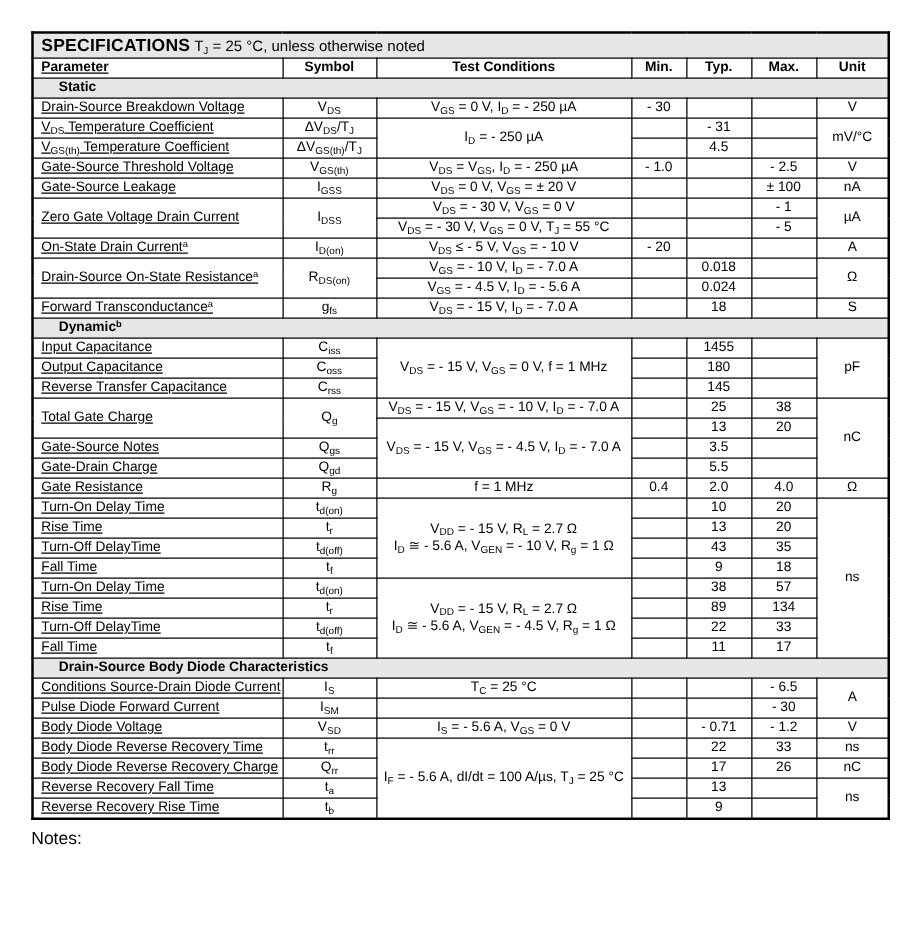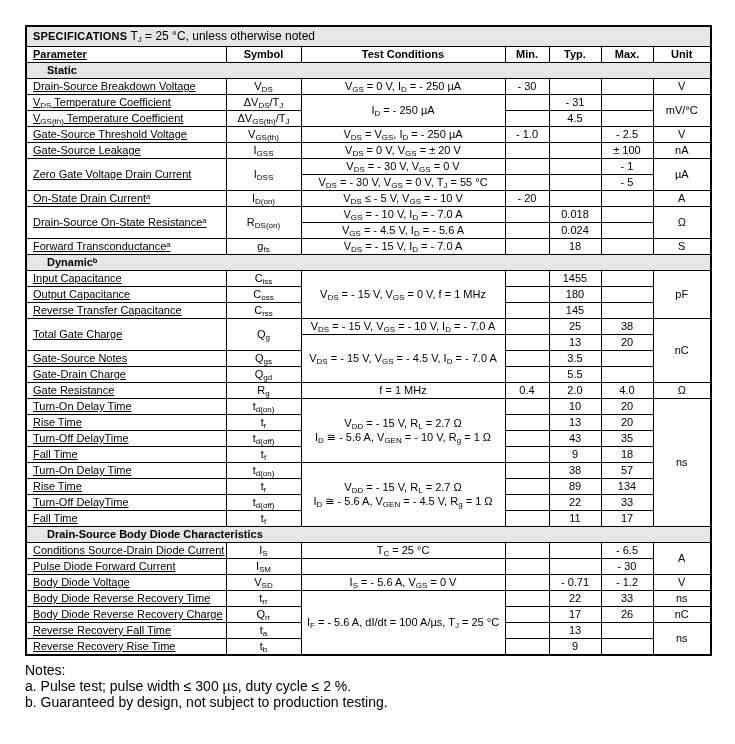--- a/index.html
+++ b/index.html
@@ -25,21 +25,21 @@
     overflow:hidden;white-space:nowrap;
   }
   table.spec td.col-parameter, table.spec th.col-parameter{
     text-align:left;padding-left:6px;text-decoration:underline;
   }
   tr.title-row td{
     background:var(--section-bg);
     text-align:left;height:19px;padding-left:6px;
     font-size:12px;white-space:nowrap;
   }
-  .title-bold{font-weight:bold;font-size:11px;letter-spacing:.2px;}
+  .title-bold{font-weight:bold;font-size:14px;letter-spacing:.2px;}
   tr.head-row th{font-weight:bold;background:#ffffff;}
   tr.section-row td{
     background:var(--section-bg);font-weight:bold;text-align:left;padding-left:20px;
   }
   td.cond-multiline{white-space:normal;line-height:1.45;}
   sub,sup{font-size:8px;line-height:0;}
   sub{vertical-align:-0.25em;}
   sup{vertical-align:0.45em;font-size:7.5px;}
   .notes{margin-top:6px;font-size:14px;line-height:16px;}
 </style>
@@ -346,18 +346,14 @@
           <td class="col-symbol">t<sub>b</sub></td>
           <td class="col-min"></td>
           <td class="col-typ">9</td>
           <td class="col-max"></td>
         </tr>
       </tbody>
   </table>
 
   <div class="notes">
     <div>Notes:</div>
-    <div id="note-items">
-        <div>a. Pulse test; pulse width ≤ 300 µs, duty cycle ≤ 2 %.</div>
-        <div>b. Guaranteed by design, not subject to production testing.</div>
-      </div>
   </div>
 </div>
 
 </body></html>

